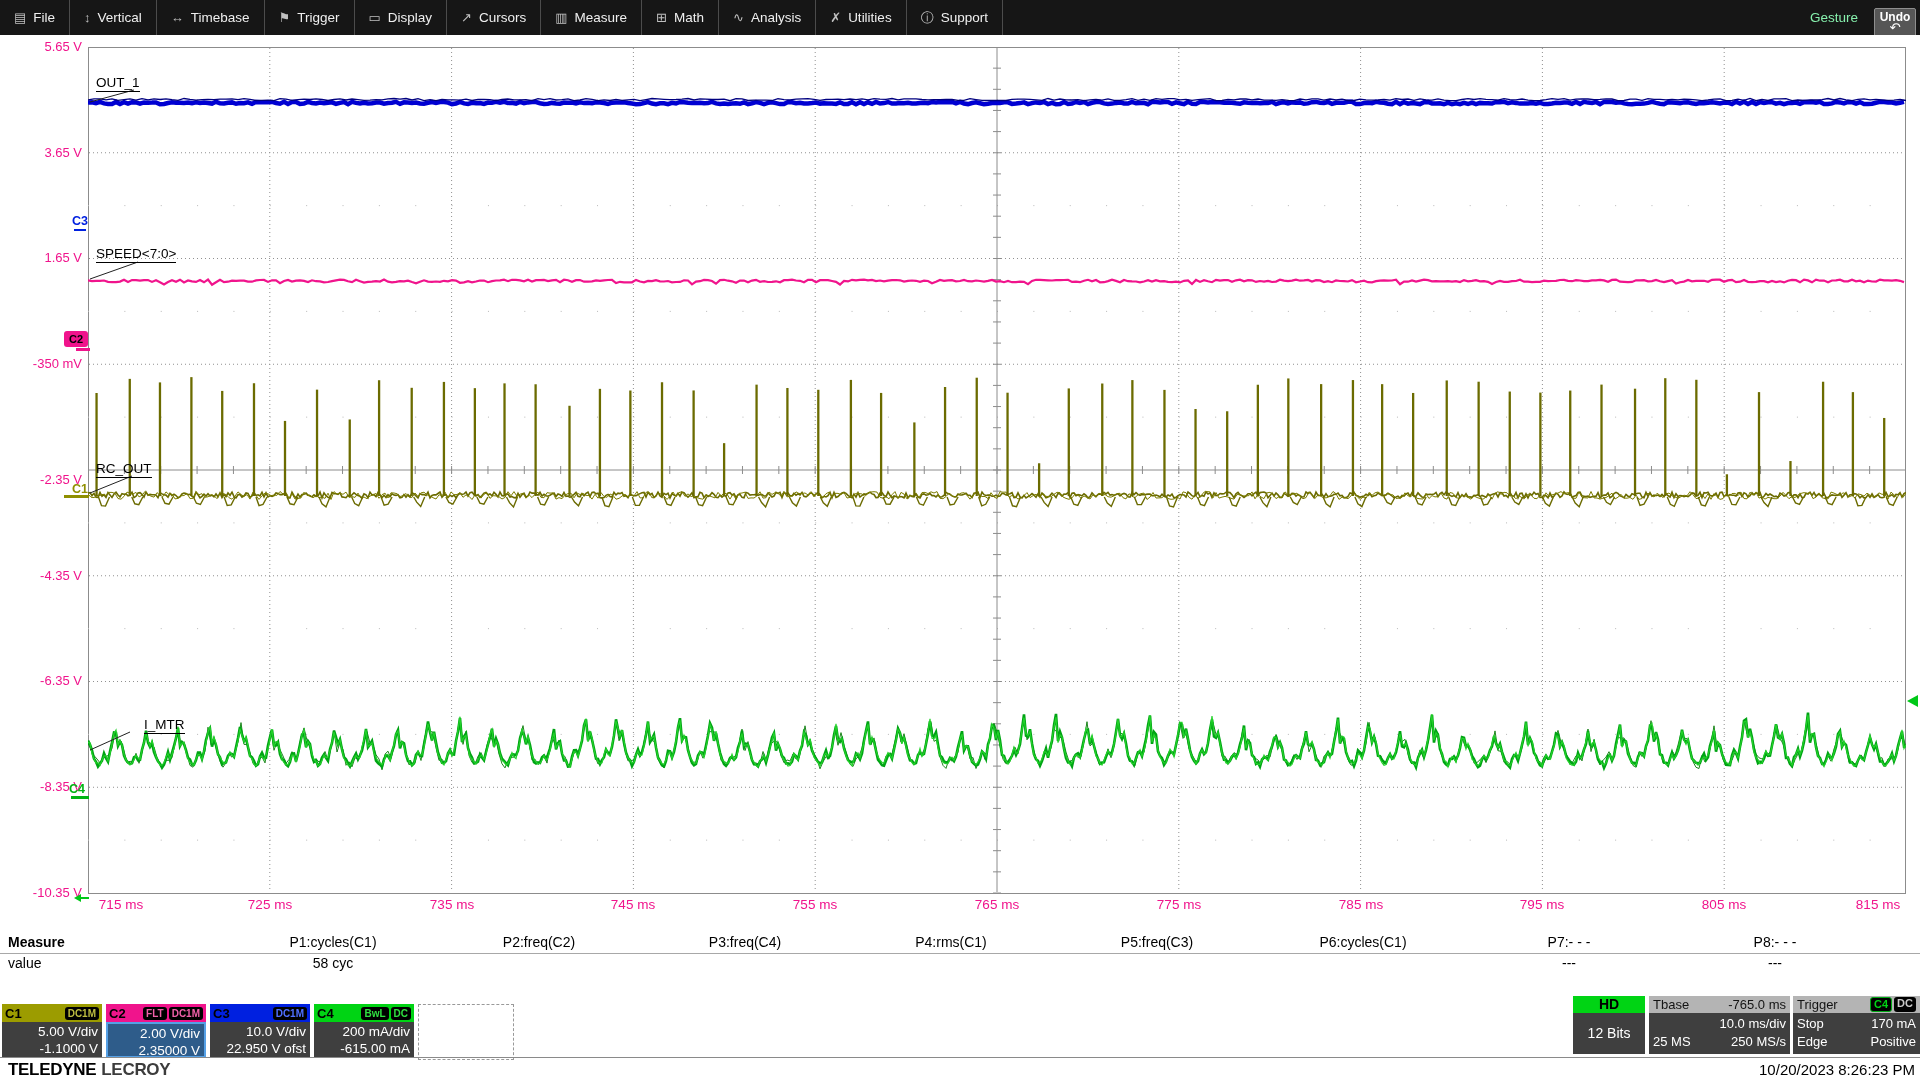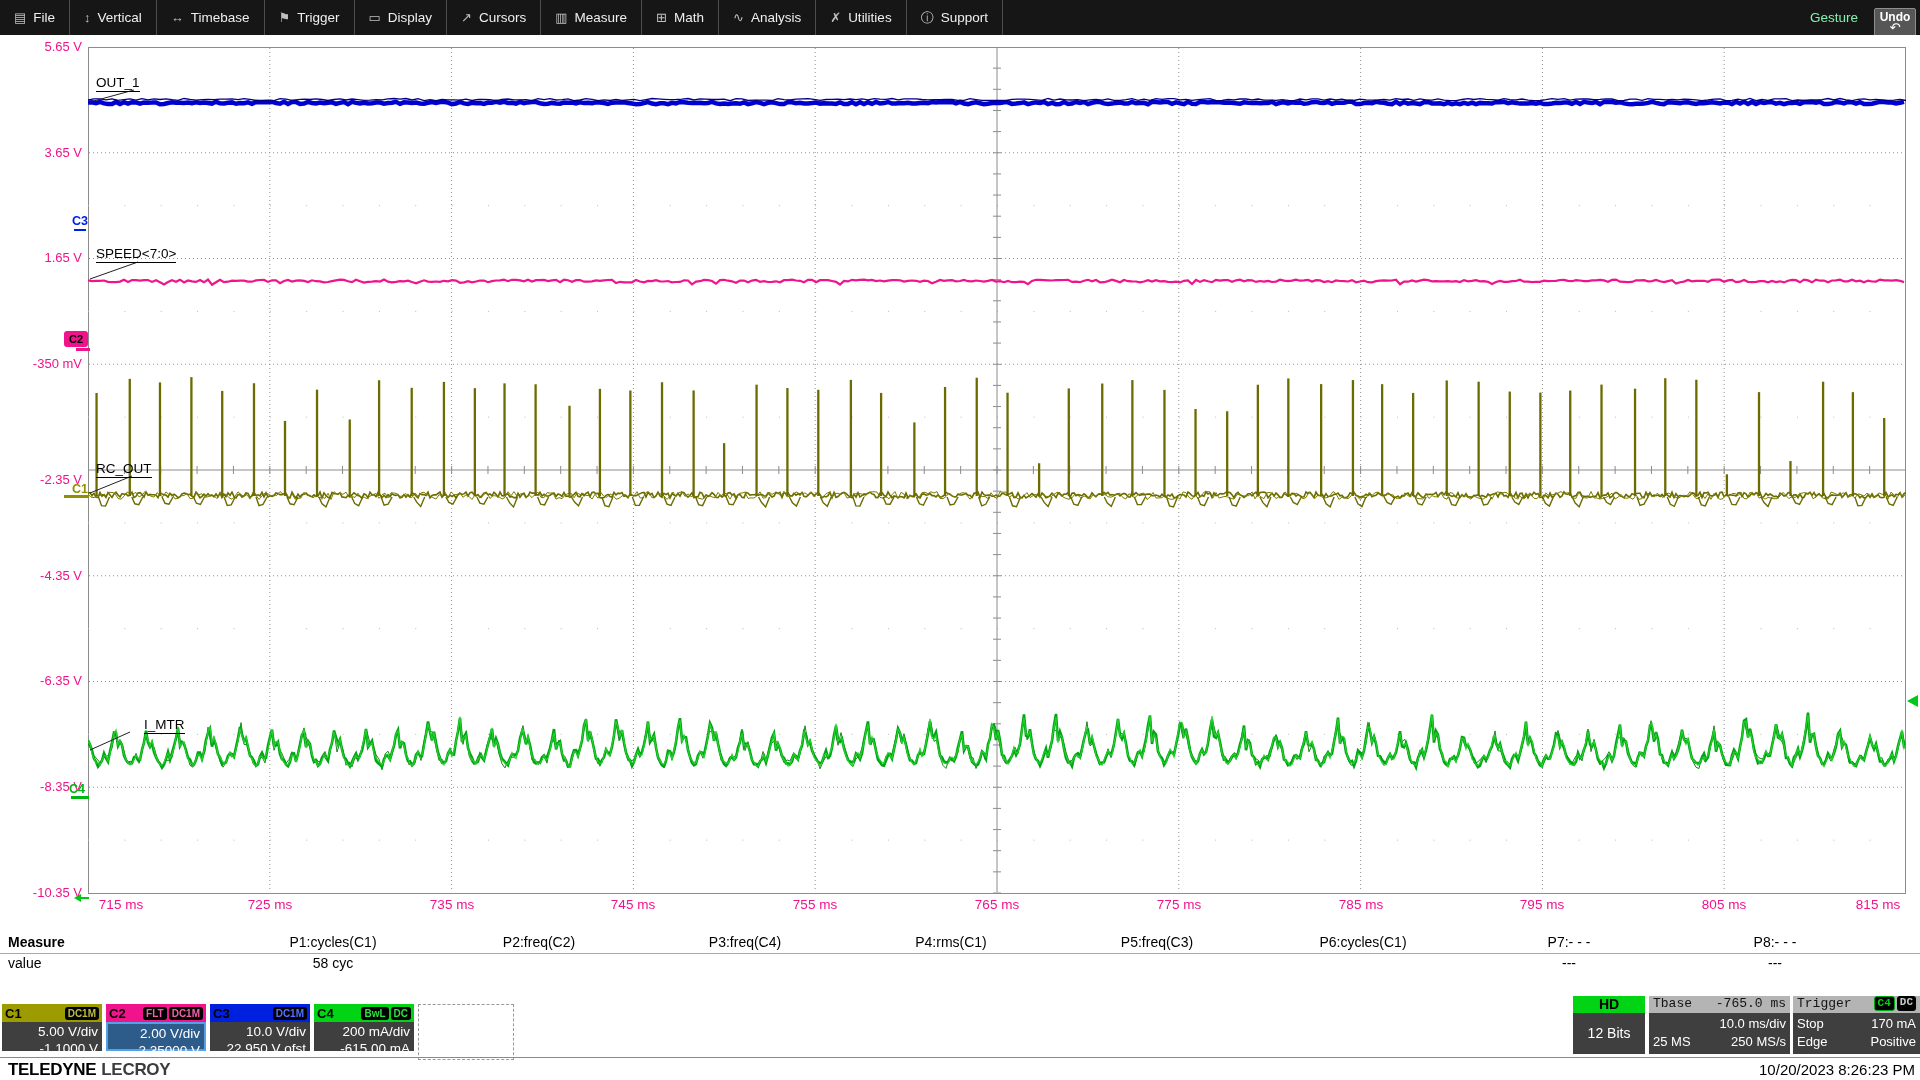--- a/index.html
+++ b/index.html
@@ -39,31 +39,31 @@
   .mrow{position:absolute;left:0;width:1878px;display:grid;grid-template-columns:230px repeat(8,206px);
         font-size:14px;}
   .mrow .rlab{padding-left:8px;text-align:left;}
   .mrow .cell{text-align:center;}
   .m-sep{position:absolute;left:0;top:23px;width:1920px;height:1px;background:#a8a8a8;}
   .check{color:#00a614;font-weight:bold;font-size:14px;}
   
   .chbox{position:absolute;top:74px;width:100px;height:54px;cursor:default;}
   .chbox .hd{height:18px;display:flex;align-items:center;justify-content:space-between;
              padding:0 3px;font-size:13px;font-weight:bold;color:#000;}
-  .chbox .bd{height:29px;background:#3f3f3f;color:#fff;font-size:13.5px;text-align:right;
+  .chbox .bd{height:36px;background:#3f3f3f;color:#fff;font-size:13.5px;text-align:right;
              padding:1px 4px 0 2px;line-height:17px;box-sizing:border-box;}
   .chbox .bd.sel{background:#2e5c8a;border:2px solid #55a0e6;}
   .badge{background:#000;border-radius:3px;font-size:10px;font-weight:bold;padding:0 3px;
          line-height:13px;display:inline-block;}
   .badges{display:flex;gap:2px;}
   .empty-slot{position:absolute;top:74px;left:418px;width:94px;height:54px;border:1px dashed #999;}
   
   .acqbox{position:absolute;top:66px;height:58px;cursor:default;}
-  .acqbox .ahd{height:17px;display:flex;align-items:flex-start;justify-content:space-between;
-               background:#b4b4b4;color:#141414;font-size:13px;padding:0 4px;font-family:Liberation Mono, monospace;}
+  .acqbox .ahd{height:17px;display:flex;align-items:center;justify-content:space-between;
+               background:#b4b4b4;color:#141414;font-size:13px;padding:0 4px;}
   .acqbox .abd{height:41px;background:#3f3f3f;color:#fff;font-size:13px;padding:2px 4px;
                box-sizing:border-box;}
   .abd .l2{display:flex;justify-content:space-between;line-height:18px;}
   .abd .l1r{text-align:right;line-height:18px;}
   .hdbox-hd{background:#00d414;color:#000;font-weight:bold;font-size:14px;height:17px;
             text-align:center;line-height:17px;}
   .hdbox-bd{background:#3f3f3f;color:#fff;font-size:14px;height:41px;text-align:center;
             line-height:40px;}
   .tbadge{background:#000;border-radius:3px;font-size:11px;font-weight:bold;padding:0 3px;line-height:13px;}
   .tbadge.c4{color:#00d414;border:1px solid #00a814;}

